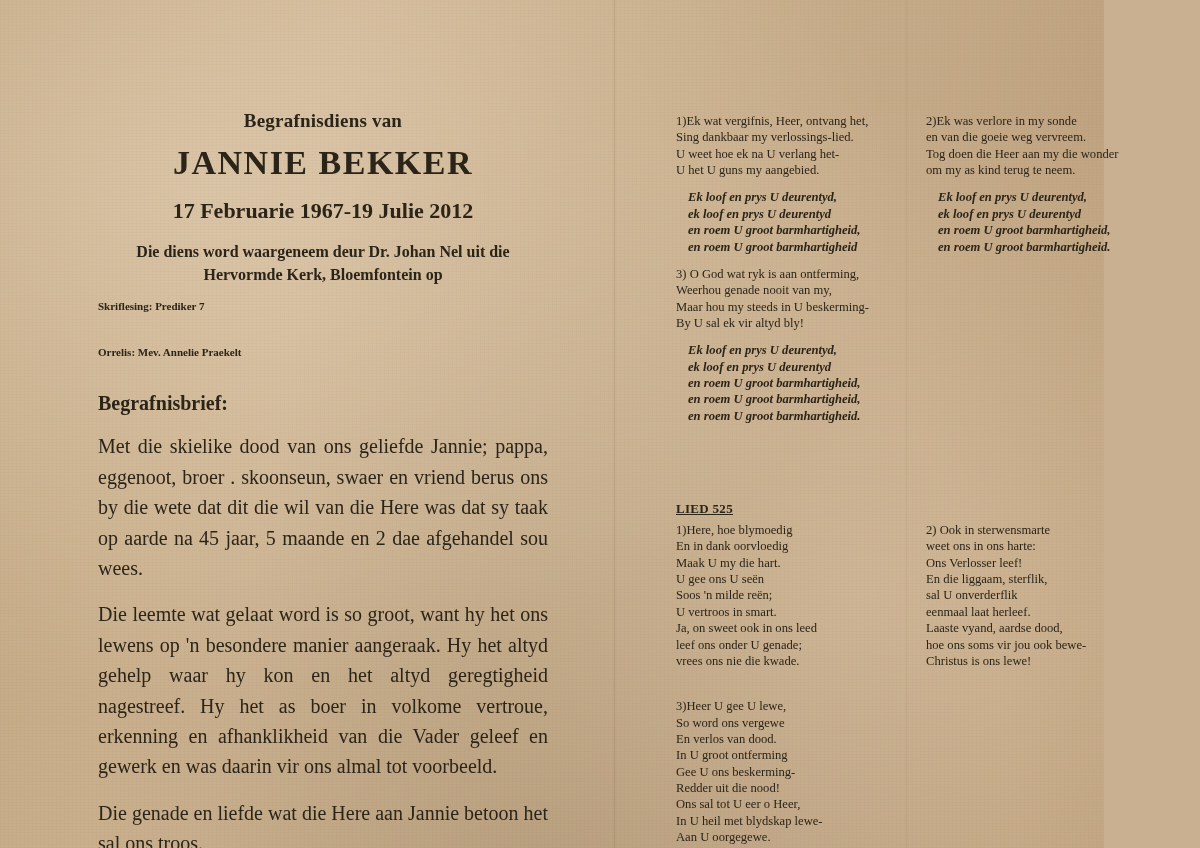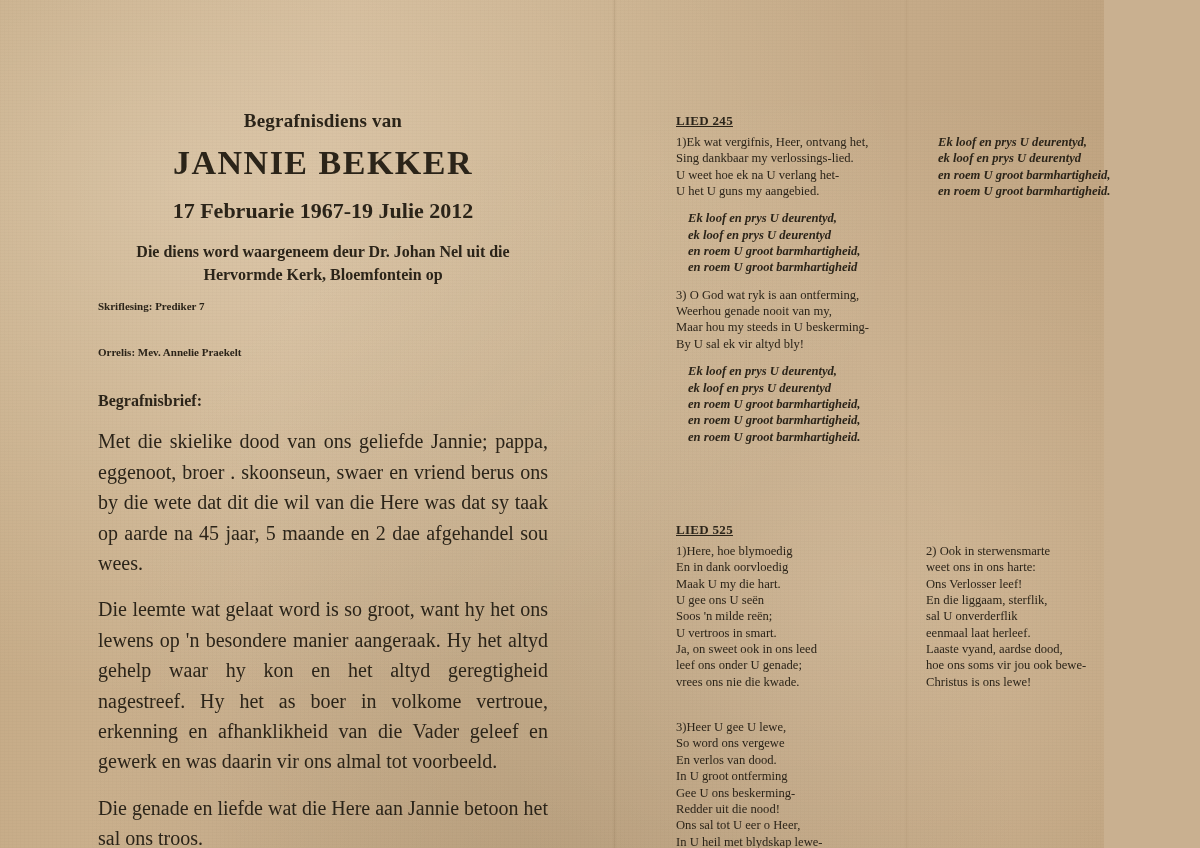--- a/index.html
+++ b/index.html
@@ -84,21 +84,21 @@
     font-size: 16px;
     font-weight: bold;
     margin-bottom: 34px;
   }
   .meta-line {
     font-size: 11px;
     font-weight: bold;
     margin-bottom: 34px;
   }
   .letter-heading {
-    font-size: 16px;
+    font-size: 20px;
     font-weight: bold;
     margin-bottom: 16px;
   }
   .para {
     font-size: 20px;
     line-height: 1.52;
     text-align: justify;
     margin-bottom: 16px;
     font-family: Liberation Serif, serif;
   }
@@ -164,21 +164,20 @@
     <div class="letter-heading">Begrafnisbrief:</div>
     <div class="para">Met die skielike dood van ons geliefde Jannie; pappa, eggenoot, broer . skoonseun, swaer en vriend berus ons by die wete dat dit die wil van die Here was dat sy taak op aarde na 45 jaar, 5 maande en 2 dae afgehandel sou wees.</div>
     <div class="para">Die leemte wat gelaat word is so groot, want hy het ons lewens op 'n besondere manier aangeraak. Hy het altyd gehelp waar hy kon en het altyd geregtigheid nagestreef. Hy het as boer in volkome vertroue, erkenning en afhanklikheid van die Vader geleef en gewerk en was daarin vir ons almal tot voorbeeld.</div>
     <div class="para">Die genade en liefde wat die Here aan Jannie betoon het sal ons troos.</div>
     <div class="thanks">Bedankings: Dr Johan Nel</div>
   </div>
 
   <div class="hymns">
 
     <div class="hymn-block">
-      <div class="hymn-title">LIED 245</div>
       <div class="cols">
         <div class="col-a">
           <div class="verse">
               <div>1)Ek wat vergifnis, Heer, ontvang het,
 Sing dankbaar my verlossings-lied.
 U weet hoe ek na U verlang het-
 U het U guns my aangebied.</div>
             </div>
           <div class="refrain">
               <div>Ek loof en prys U deurentyd,
@@ -194,20 +193,26 @@
             </div>
           <div class="refrain">
               <div>Ek loof en prys U deurentyd,
 ek loof en prys U deurentyd
 en roem U groot barmhartigheid,
 en roem U groot barmhartigheid,
 en roem U groot barmhartigheid.</div>
             </div>
         </div>
         <div class="col-b">
+          <div class="verse">
+              <div>2)Ek was verlore in my sonde
+en van die goeie weg vervreem.
+Tog doen die Heer aan my die wonder
+om my as kind terug te neem.</div>
+            </div>
           <div class="refrain">
               <div>Ek loof en prys U deurentyd,
 ek loof en prys U deurentyd
 en roem U groot barmhartigheid,
 en roem U groot barmhartigheid.</div>
             </div>
         </div>
       </div>
     </div>
 

